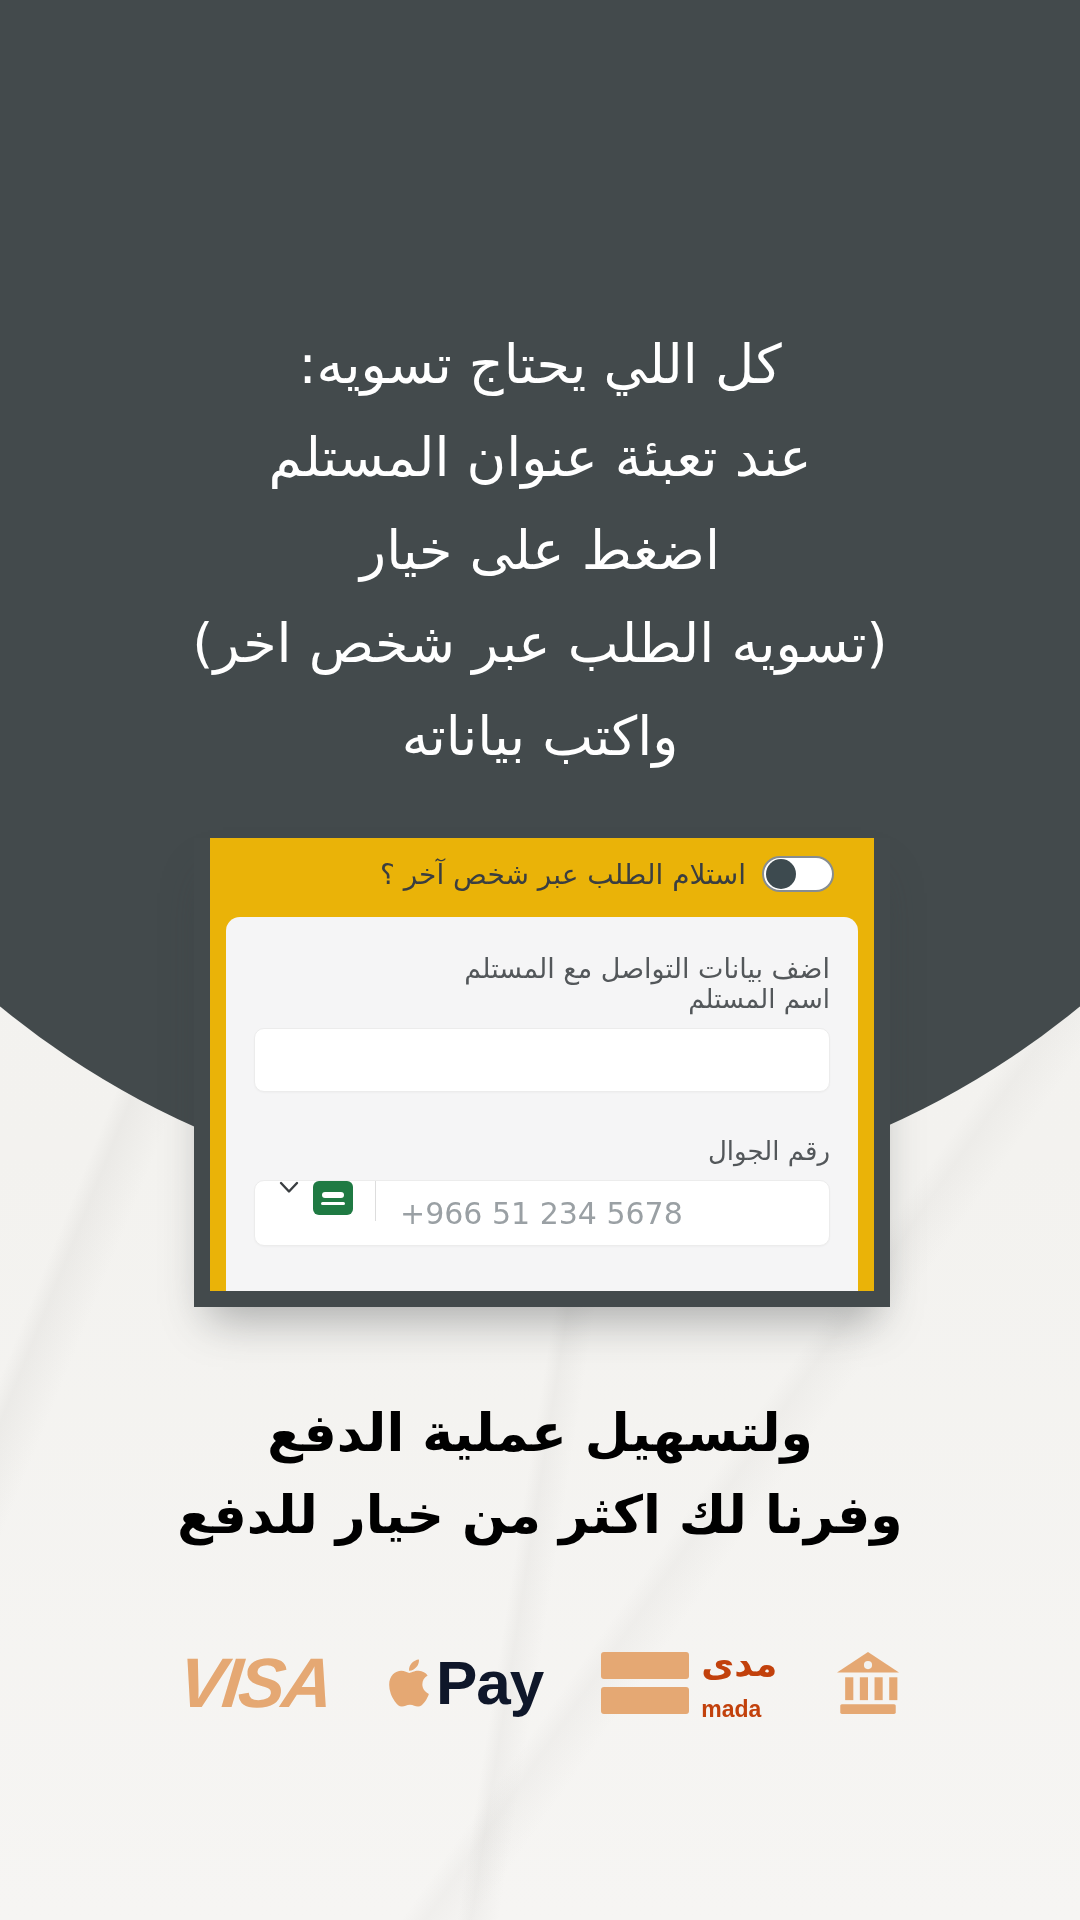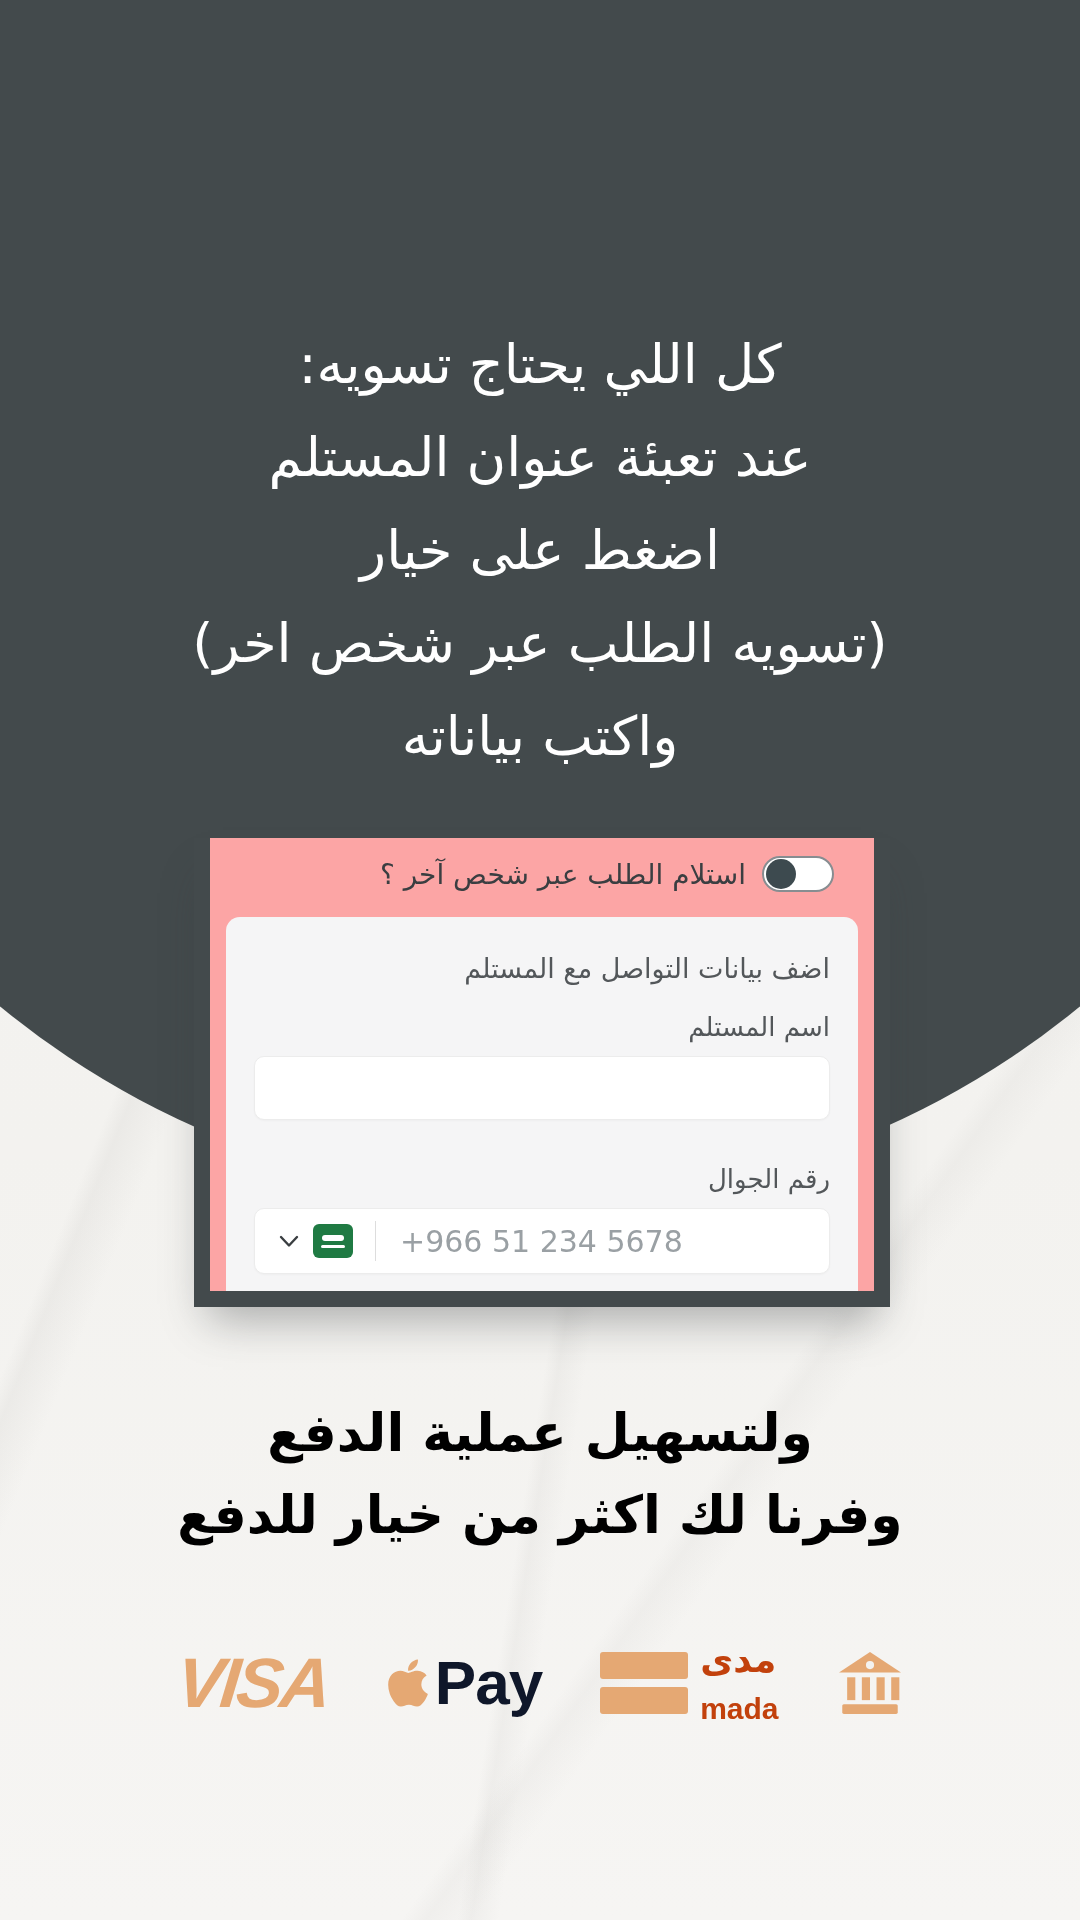--- a/index.html
+++ b/index.html
@@ -32,51 +32,51 @@
     text-align:center;color:#ffffff;font-size:54px;line-height:93px;
   }
   
   .shot-frame{
     position:absolute;left:194px;top:838px;width:696px;height:469px;
     background:#434a4c;padding:0;box-sizing:border-box;
     box-shadow:0 26px 42px -14px rgba(55,60,62,.40);
   }
   .shot{
     position:absolute;left:16px;right:16px;top:0;bottom:16px;
-    background:#fca5a5;overflow:hidden;
+    background:#eab308;overflow:hidden;
   }
   .toggle-row{
     position:absolute;top:18px;right:40px;display:flex;align-items:center;
   }
   .toggle-label{font-size:28px;color:#3a3e41;margin-right:16px;}
   .toggle{
     position:relative;display:inline-block;width:72px;height:36px;
     border:2px solid #878d91;border-radius:19px;background:#ffffff;
     box-sizing:border-box;cursor:pointer;
   }
   .knob{
     position:absolute;left:2px;top:1px;width:30px;height:30px;
     border-radius:50%;background:#3d4a4f;
   }
   .form-card{
     position:absolute;left:16px;right:16px;top:79px;height:520px;
     background:#f5f5f6;border-radius:14px;padding:24px 28px;
     box-sizing:border-box;text-align:right;
   }
   .form-heading{font-size:27px;color:#53575a;margin-top:12px;}
-  .field-label{font-size:26px;color:#53575a;margin-top:28px;}
+  .field-label{font-size:26px;color:#53575a;}
   .text-input{
     display:block;width:100%;height:64px;margin-top:14px;
     background:#ffffff;border:1px solid #ececec;border-radius:10px;
     box-sizing:border-box;box-shadow:0 1px 2px rgba(0,0,0,.03);
     font-size:28px;padding:0 18px;outline:none;color:#333;
   }
   .label-phone{margin-top:44px;}
   .phone-input{
-    display:flex;align-items:center;width:100%;height:66px;margin-top:14px;
+    display:flex;width:100%;height:66px;margin-top:14px;
     background:#ffffff;border:1px solid #ececec;border-radius:10px;
     box-sizing:border-box;box-shadow:0 1px 2px rgba(0,0,0,.03);
   }
   .chevron{display:inline-flex;margin:0 14px 0 24px;cursor:pointer;}
   .flag{
     position:relative;width:40px;height:34px;border-radius:6px;background:#1f7a43;
     display:inline-flex;flex-direction:column;align-items:center;justify-content:center;
     flex:0 0 auto;
   }
   .flag-script{width:22px;height:6px;background:#fff;border-radius:3px;}
@@ -104,21 +104,21 @@
   .applepay{display:inline-flex;align-items:center;color:#0f172a;}
   .applepay .ap-text{
     font-family:"Liberation Sans",sans-serif;font-size:62px;font-weight:600;
     letter-spacing:-1px;line-height:1;margin-left:6px;
   }
   .mada{display:inline-flex;align-items:center;}
   .mada-bars{display:inline-flex;flex-direction:column;gap:8px;margin-right:12px;}
   .mada-bar{width:88px;height:27px;background:#e5a873;border-radius:3px;}
   .mada-text{display:inline-flex;flex-direction:column;align-items:flex-start;color:#c2410c;}
   .mada-ar{font-size:36px;font-weight:bold;line-height:1;}
-  .mada-en{font-family:"Liberation Sans",sans-serif;font-size:30px;font-weight:bold;line-height:1;margin-top:16px;}
+  .mada-en{font-family:"Liberation Sans",sans-serif;font-size:23px;font-weight:bold;line-height:1;margin-top:16px;}
   .bank{display:inline-flex;}
 </style>
 </head>
 <body>
 
 <div class="canvas">
   <div class="marble-bg"></div>
   <div class="dark-circle"></div>
 
 

